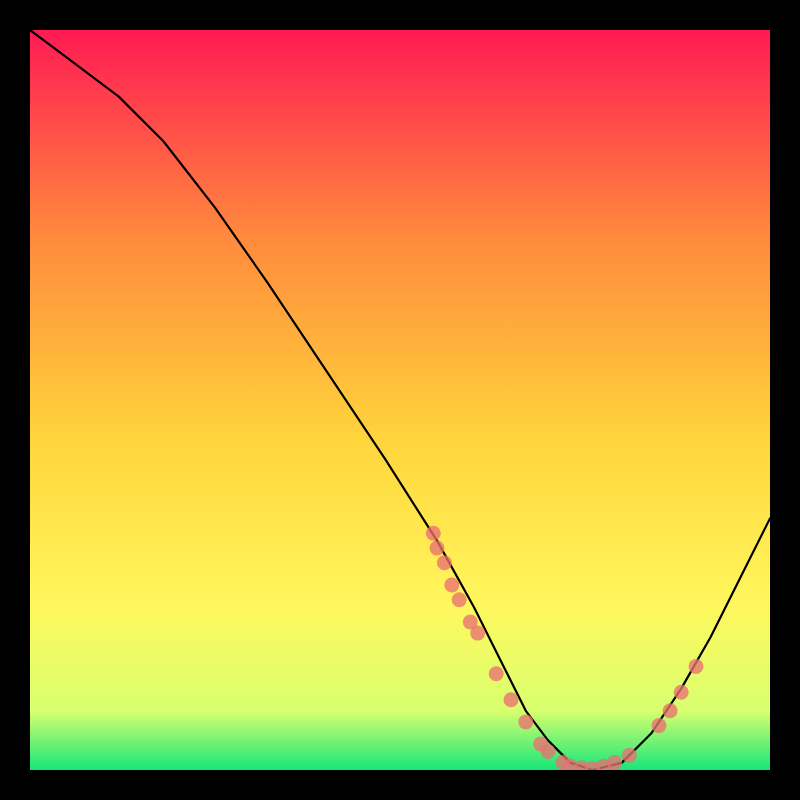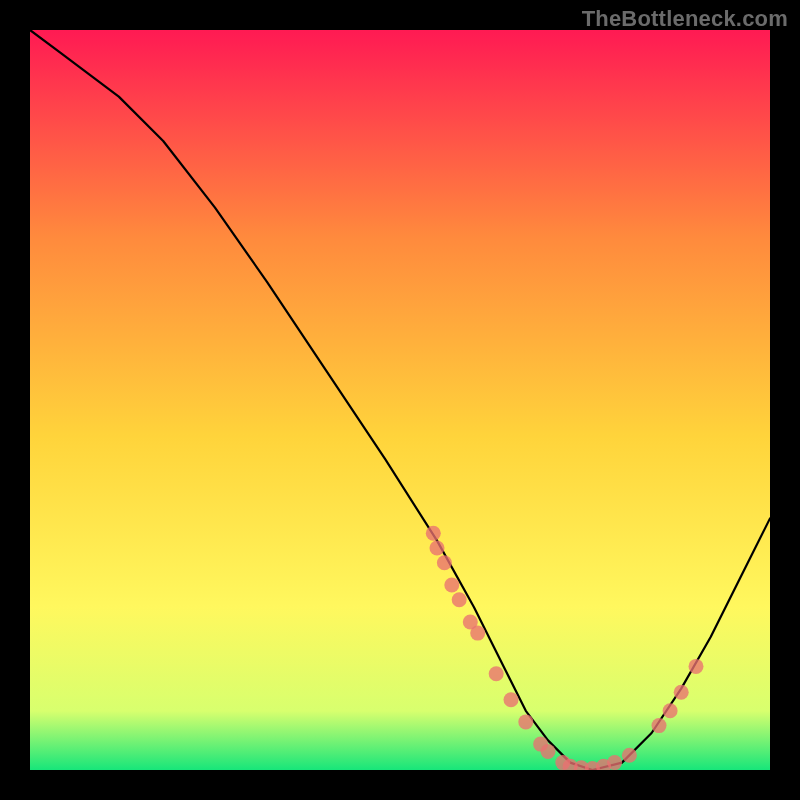--- a/index.html
+++ b/index.html
@@ -87,15 +87,14 @@
           <circle cx="584.6" cy="732.6" r="7.5" class="data-dot" fill="#e97171"></circle>
           <circle cx="599.4" cy="725.2" r="7.5" class="data-dot" fill="#e97171"></circle>
           <circle cx="629.0" cy="695.6" r="7.5" class="data-dot" fill="#e97171"></circle>
           <circle cx="640.1" cy="680.8" r="7.5" class="data-dot" fill="#e97171"></circle>
           <circle cx="651.2" cy="662.3" r="7.5" class="data-dot" fill="#e97171"></circle>
           <circle cx="666.0" cy="636.4" r="7.5" class="data-dot" fill="#e97171"></circle>
         </g>
     </svg>
   </div>
 
-  <div class="watermark">TheBottleneck.com</div>
 
 </div>
 
 </body></html>

